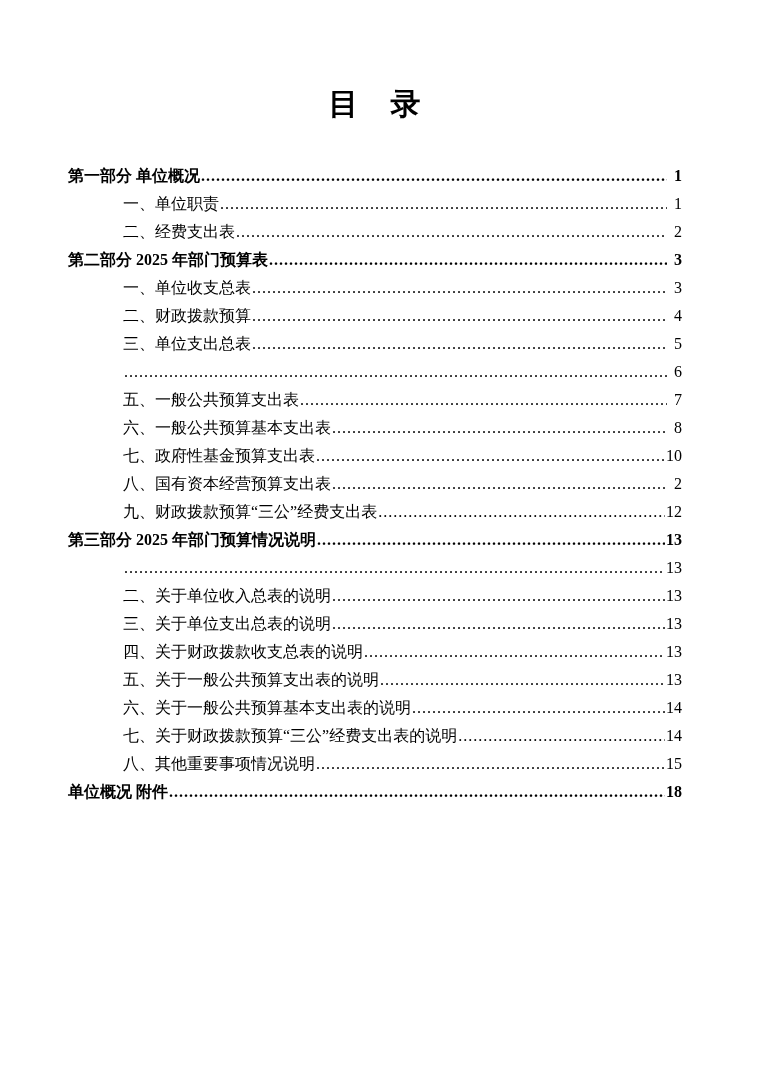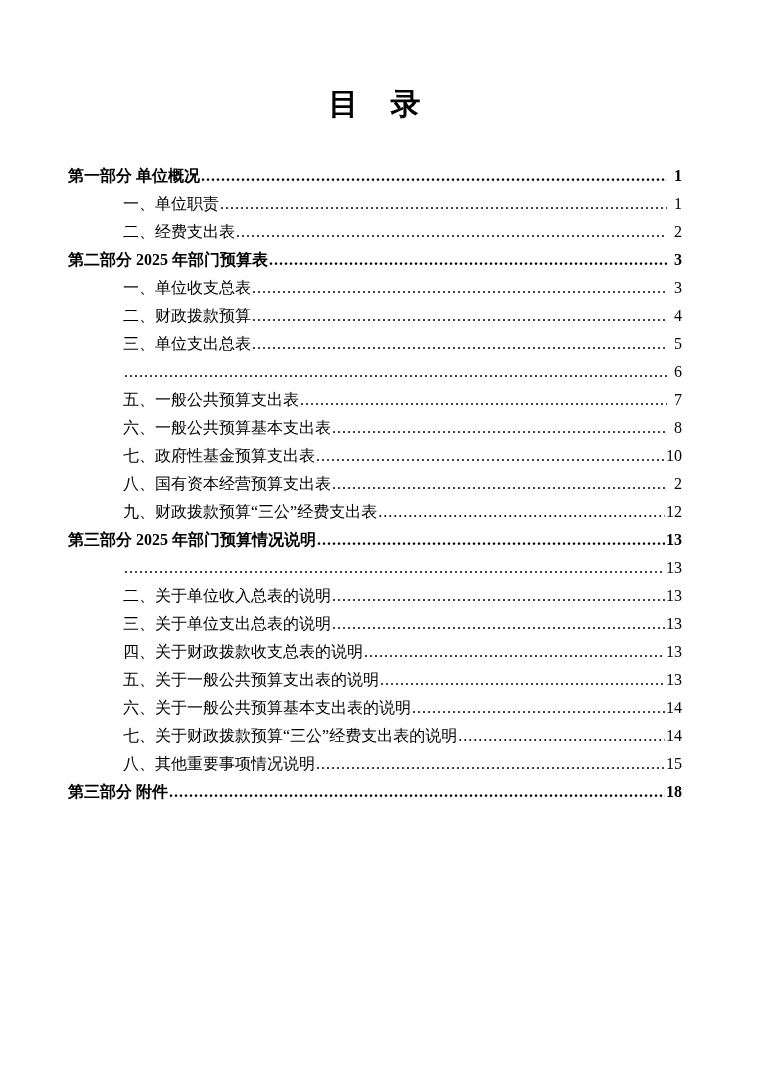--- a/index.html
+++ b/index.html
@@ -166,19 +166,19 @@
       <span class="dots"></span>
       <span class="toc-page-num">14</span>
     </div>
     <div class="toc-row level-2">
       <span class="toc-label">八、其他重要事项情况说明</span>
       <span class="dots"></span>
       <span class="toc-page-num">15</span>
     </div>
 
     <div class="toc-row level-1">
-      <span class="toc-label">第三部分 附件</span>
+      <span class="toc-label">单位概况 附件</span>
       <span class="dots"></span>
       <span class="toc-page-num">18</span>
     </div>
 
   </div>
 </div>
 
 </body></html>

